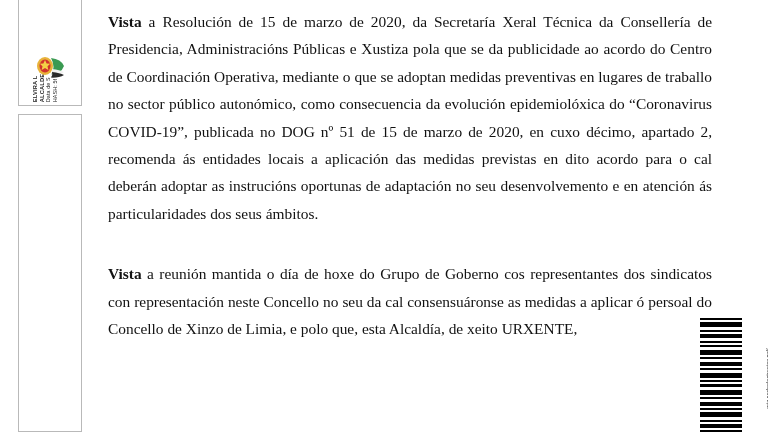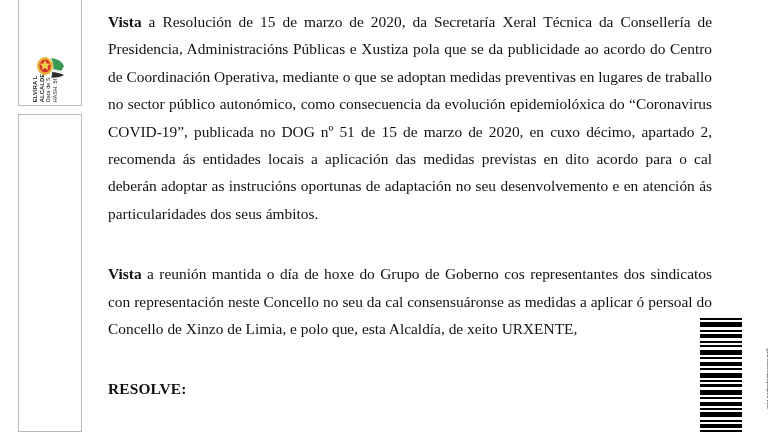--- a/index.html
+++ b/index.html
@@ -171,21 +171,20 @@
   <div class="doc-body">
 
     <p class="para"><b>Vista</b><span> a Resolución de 15 de marzo de 2020, da Secretaría Xeral Técnica da Consellería de Presidencia, Administracións Públicas e Xustiza pola que se da publicidade ao acordo do Centro de Coordinación Operativa, mediante o que se adoptan medidas preventivas en lugares de traballo no sector público autonómico, como consecuencia da evolución epidemiolóxica do “Coronavirus COVID-19”, publicada no DOG nº 51 de 15 de marzo de 2020, en cuxo  décimo, apartado 2, recomenda ás entidades locais a aplicación das medidas previstas en dito acordo para o cal deberán adoptar as instrucións oportunas de adaptación no seu desenvolvemento e en atención ás particularidades dos seus ámbitos.</span></p>
 
     <div class="gap-lg"></div>
 
     <p class="para"><b>Vista</b><span> a reunión mantida o día de hoxe do Grupo de Goberno cos representantes dos sindicatos con representación neste Concello no seu da cal consensuáronse as medidas a aplicar ó persoal do Concello de Xinzo de Limia, e polo que, esta Alcaldía, de xeito URXENTE,</span></p>
 
     <div class="gap-lg"></div>
 
-    <p class="heading-resolve">RESOLVE:</p>
 
     <div class="gap-md"></div>
 
   </div>
 
   <div class="csv-strip">
     <div class="barcode">
       <i style="height:2px"></i>
         <i style="height:2px;background:#fff"></i>
       <i style="height:5px"></i>

